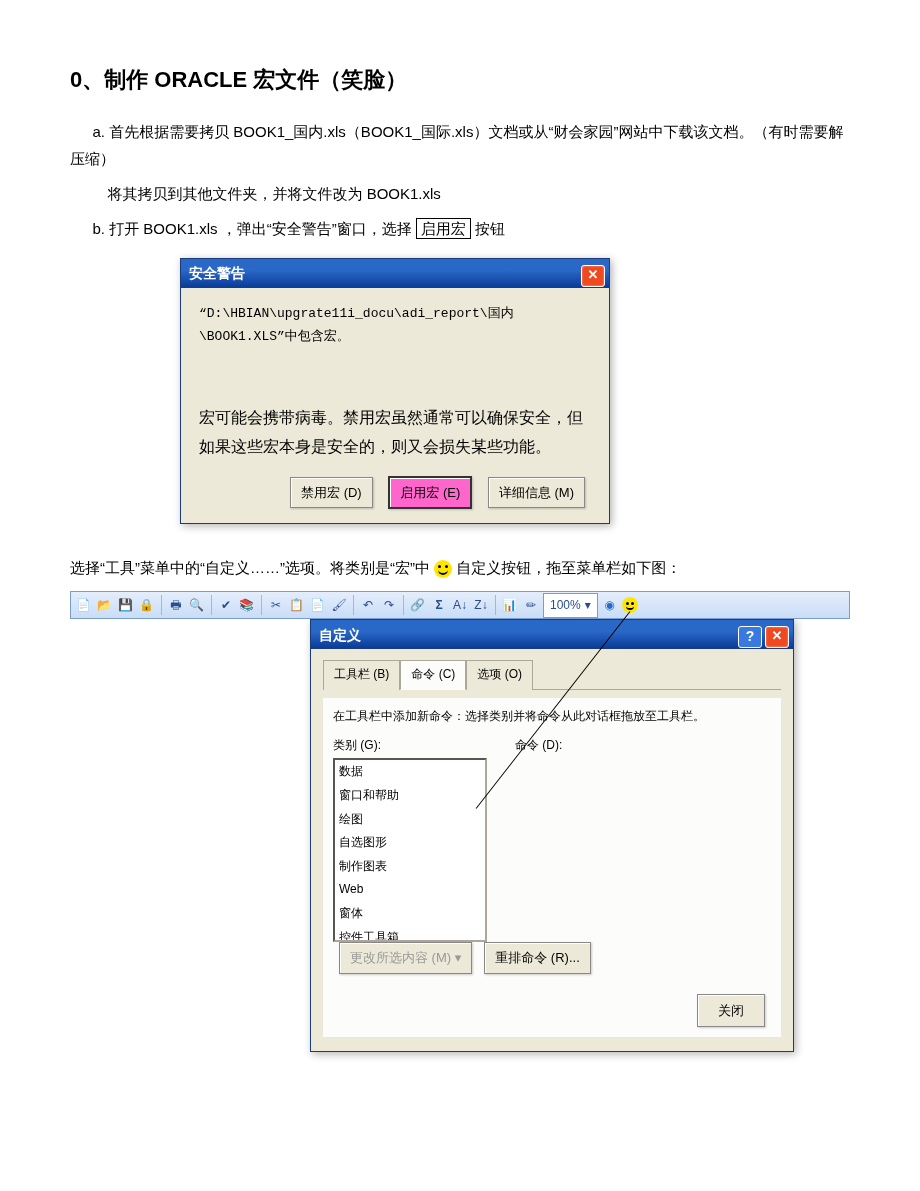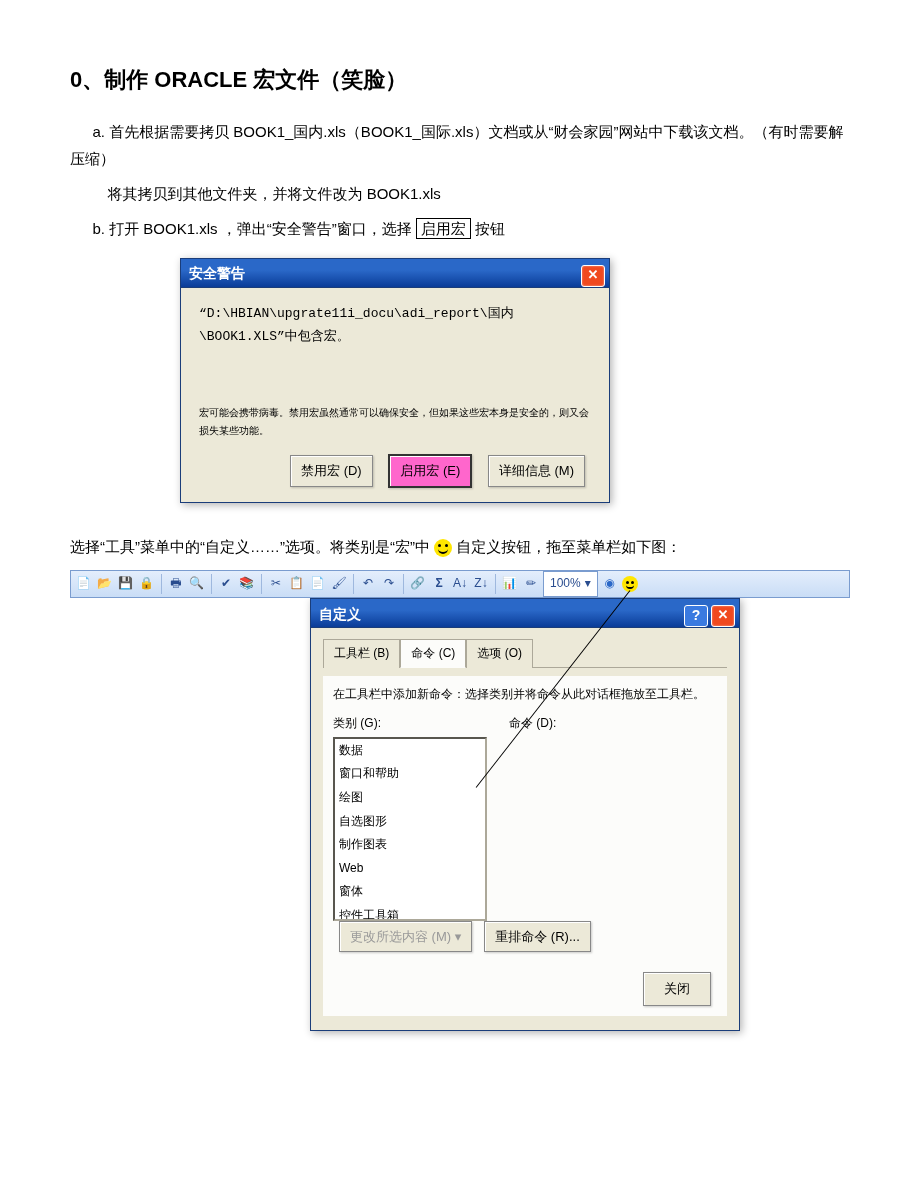--- a/index.html
+++ b/index.html
@@ -20,30 +20,30 @@
   .smi::after{content:"";position:absolute;right:4px;top:5px;width:3px;height:3px;background:#000;border-radius:50%}
   .smi .m{position:absolute;left:4px;right:4px;bottom:3px;height:5px;border-bottom:2px solid #000;border-radius:0 0 10px 10px}
   .toolbar{display:flex;align-items:center;background:linear-gradient(to bottom,#e4eefc,#c9ddf6);border:1px solid #7a9ccf;height:26px;padding:0 4px;gap:3px;font-size:12px;color:#2a4d8f}
   .tico{width:18px;height:18px;display:flex;align-items:center;justify-content:center}
   .sep{width:1px;height:20px;background:#9eb8de;margin:0 2px}
   .zoom{background:#fff;border:1px solid #7a9ccf;padding:1px 6px;font-size:12px;display:flex;align-items:center;gap:4px}
   .tabs{display:flex;border-bottom:1px solid #aca899;margin-bottom:8px}
   .tab{background:#ece9d8;border:1px solid #aca899;border-bottom:none;padding:3px 10px;font-size:12px;position:relative;top:1px}
   .tab.act{background:#fcfcfa;border-bottom:1px solid #fcfcfa}
   .panel{background:#fcfcfa;padding:10px;font-size:12px;border:0}
-  .cols{display:flex;gap:22px;margin-top:6px}
+  .cols{display:flex;gap:28px;margin-top:6px}
   .lbl{font-size:12px;margin-bottom:2px}
   .lbox{width:150px;height:180px;background:#fff;border:2px inset #aca899;overflow:auto;font-size:12px}
   .lbox div{padding:1px 4px}
   .rbox{width:250px;height:180px;background:#fff;border:2px inset #aca899;font-size:12px;position:relative}
   .rrow{display:flex;align-items:center;padding:2px 4px;gap:6px}
   .rrow.h{background:#35d6a5}
   .scrollv{position:absolute;right:0;top:0;bottom:0;width:16px;background:#ece9d8;border-left:1px solid #ccc}
   .mono{font-family:Liberation Mono, monospace}
-  .dlg2{width:430px;margin:0 0 0 240px}
+  .dlg2{width:484px;margin:0 0 0 240px}
   .btm{display:flex;}
   .inst{font-size:12px;line-height:1.4;margin-bottom:10px}
   .close-row{text-align:right;margin-top:20px}
   .dlg1{width:430px}
   .smallgreen{display:inline-block;width:14px;height:14px;background:#2ecc40;border-radius:50%;position:relative}
   .smallgreen::before{content:"";position:absolute;left:3px;top:4px;width:2px;height:2px;background:#000;border-radius:50%}
   .smallgreen::after{content:"";position:absolute;right:3px;top:4px;width:2px;height:2px;background:#000;border-radius:50%}
   .arrow-line{position:relative}
   .diag{position:absolute;width:200px;height:1px;background:#000;transform-origin:left center}
 </style>
@@ -59,21 +59,21 @@
 </p>
 
 <div class="dlg dlg1" style="margin-left:110px">
   <div class="title-bar">
     <span class="t">安全警告</span>
     <span class="xbtn">✕</span>
   </div>
   <div class="dlg-body">
     <p class="mono" style="font-size:13px;margin:0 0 6px 0">“D:\HBIAN\upgrate11i_docu\adi_report\国内\BOOK1.XLS”中包含宏。</p>
     <div style="height:50px"></div>
-    <p style="font-size:10px;margin:0">宏可能会携带病毒。禁用宏虽然通常可以确保安全，但如果这些宏本身是安全的，则又会损失某些功能。</p>
+    <p style="font-size:16px;margin:0">宏可能会携带病毒。禁用宏虽然通常可以确保安全，但如果这些宏本身是安全的，则又会损失某些功能。</p>
     <div class="btnrow">
       <span class="wbtn">禁用宏 (D)</span>
       <span class="wbtn hl">启用宏 (E)</span>
       <span class="wbtn">详细信息 (M)</span>
     </div>
   </div>
 </div>
 
 <p style="margin-top:30px">
   <span>选择“工具”菜单中的“自定义……”选项。将类别是“宏”中 </span>

